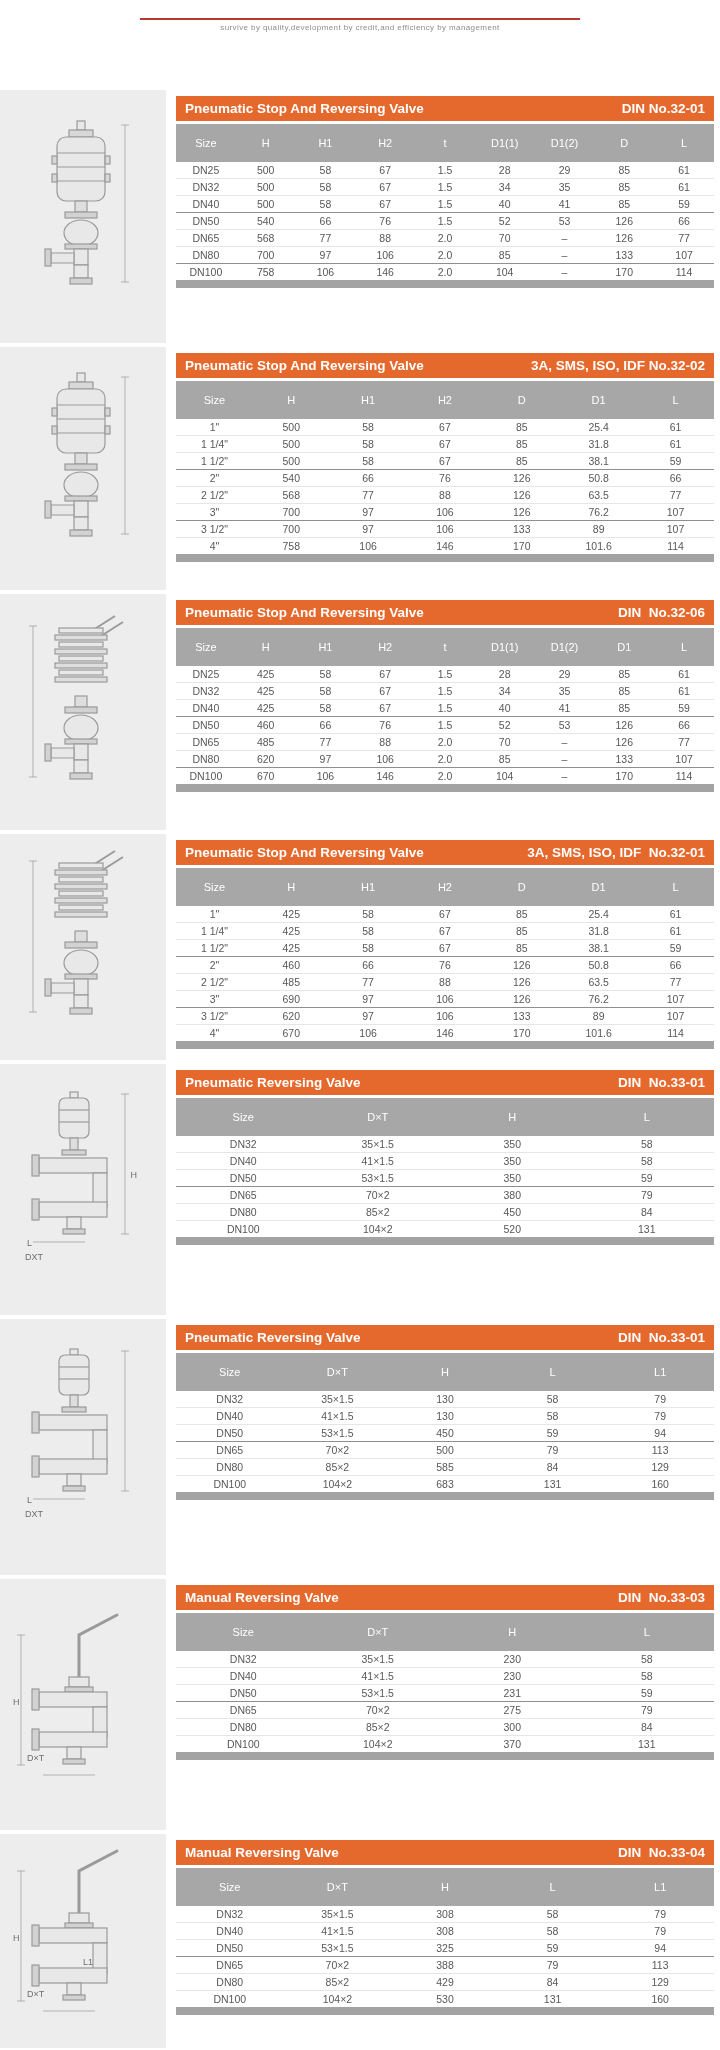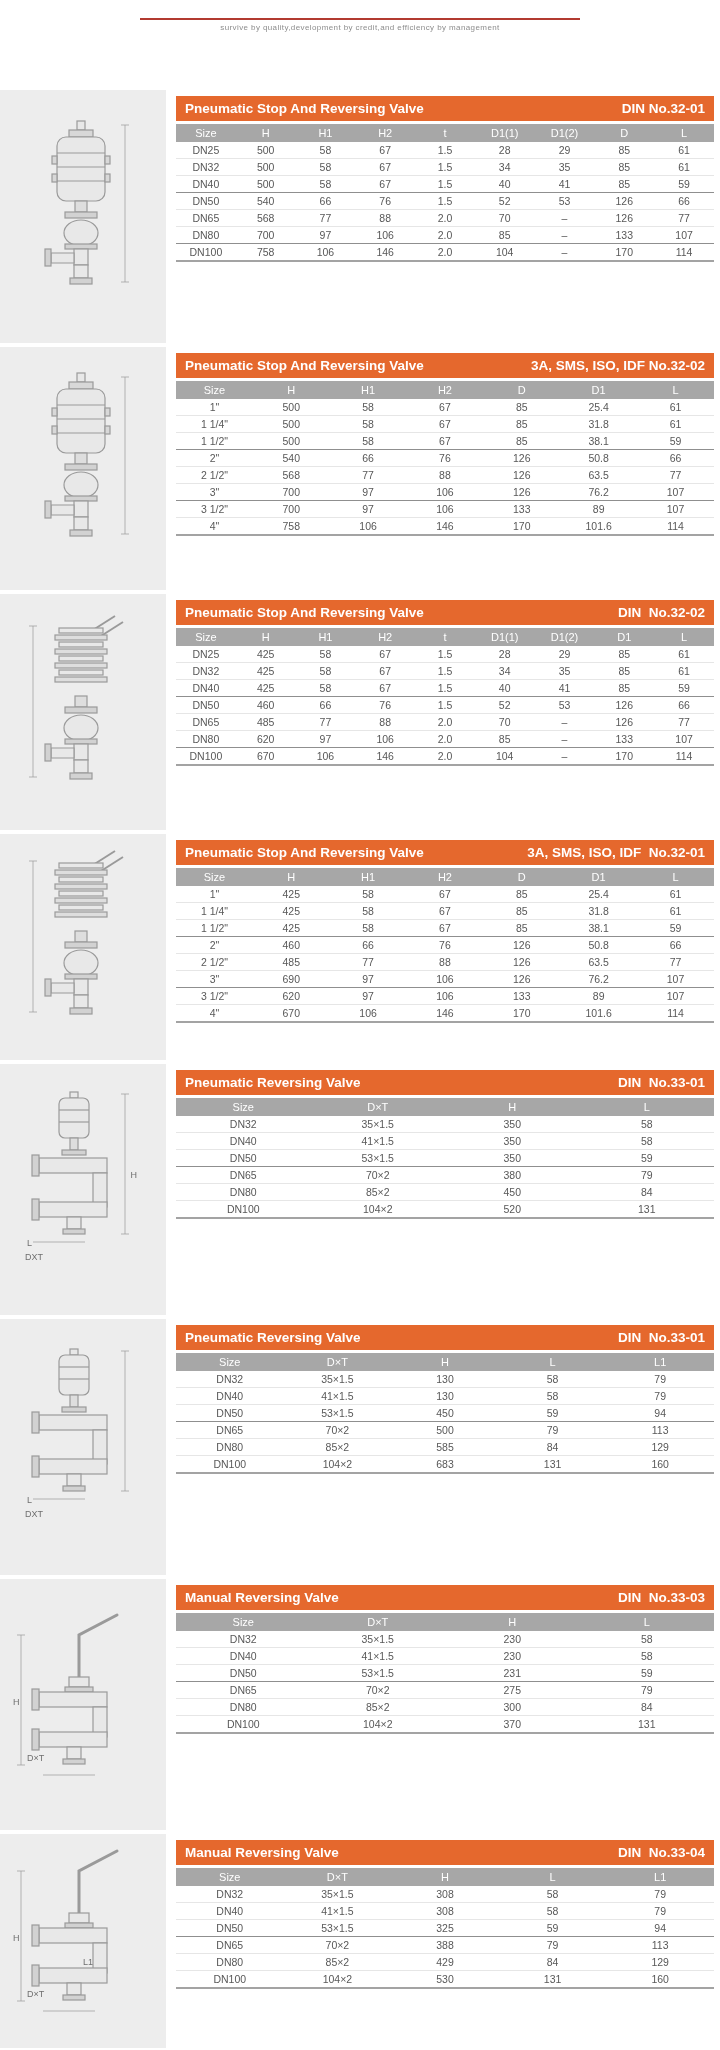--- a/index.html
+++ b/index.html
@@ -28,24 +28,24 @@
   .pos-left{left:0;top:46%;}
   .pos-right{right:16px;top:40%;}
   .pos-bottom1{left:14px;bottom:42px;}
   .pos-bottom2{left:12px;bottom:28px;margin-top:32px;}
   .pos-mid{left:50%;top:58%;}
 
   .content{flex:1;box-sizing:border-box;padding:8px 6px 0 10px;}
   .tbl-title{background:#e5682d;color:#fff;display:flex;justify-content:space-between;align-items:flex-end;padding:5px 9px;font-size:13.5px;font-weight:bold;}
   .tbl-title .right{white-space:pre;}
   table{width:100%;border-collapse:collapse;table-layout:fixed;margin-top:3px;}
-  thead th{background:#a7a7a7;color:#fff;font-weight:normal;font-size:11px;padding:3px 0;}
+  thead th{background:#a7a7a7;color:#fff;font-weight:normal;font-size:11px;padding:13px 0;}
   tbody td{color:#585858;font-size:10.5px;text-align:center;padding:2px 0;border-bottom:1px solid #e6e6e6;background:#fff;}
   tr.group-end td{border-bottom:1px solid #8f8f8f;}
-  tbody tr:last-child td{border-bottom:2px solid #a3a3a3;margin-top:48px;}
+  tbody tr:last-child td{border-bottom:8px solid #a3a3a3;margin-top:48px;}
 </style>
 </head>
 <body>
 
 <div class="page">
 
   <header class="hdr">
     <div class="hdr-inner">
       <div class="rule"></div>
       <div class="tagline">survive by quality,development by credit,and efficiency by management</div>
@@ -339,21 +339,21 @@
       <line x1="20" y1="14" x2="20" y2="165" stroke-width="0.7"></line>
       <line x1="16" y1="14" x2="24" y2="14" stroke-width="0.7"></line>
       <line x1="16" y1="165" x2="24" y2="165" stroke-width="0.7"></line>
     </g>
   </svg>
 </div>
     </div>
     <div class="content">
       <div class="tbl-title">
         <span class="left">Pneumatic Stop And Reversing Valve</span>
-        <span class="right">DIN  No.32-02</span>
+        <span class="right">DIN  No.32-06</span>
       </div>
       <table>
         <thead>
               <tr>
                 <th>Size</th>
                 <th>H</th>
                 <th>H1</th>
                 <th>H2</th>
                 <th>t</th>
                 <th>D1(1)</th>

